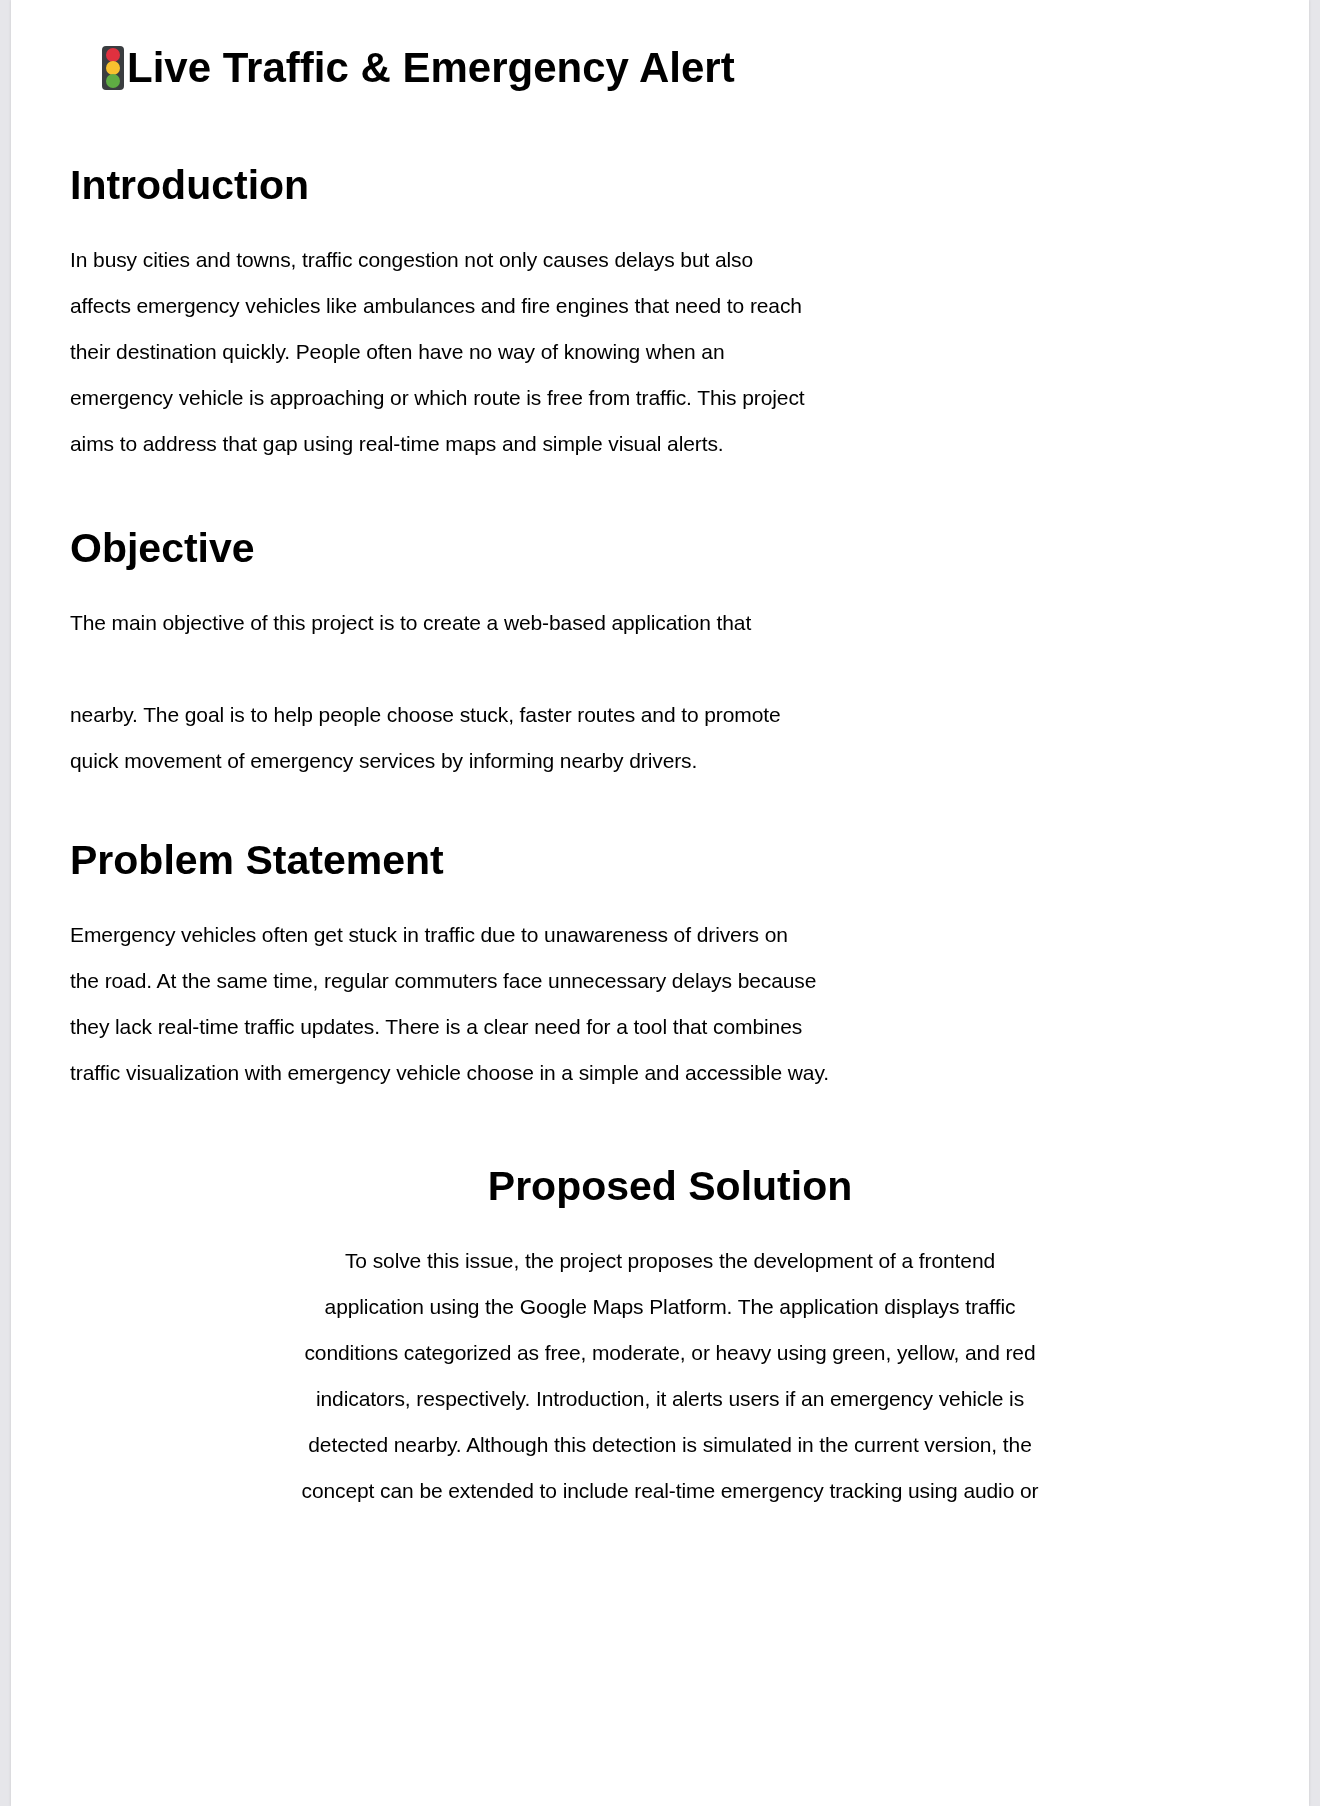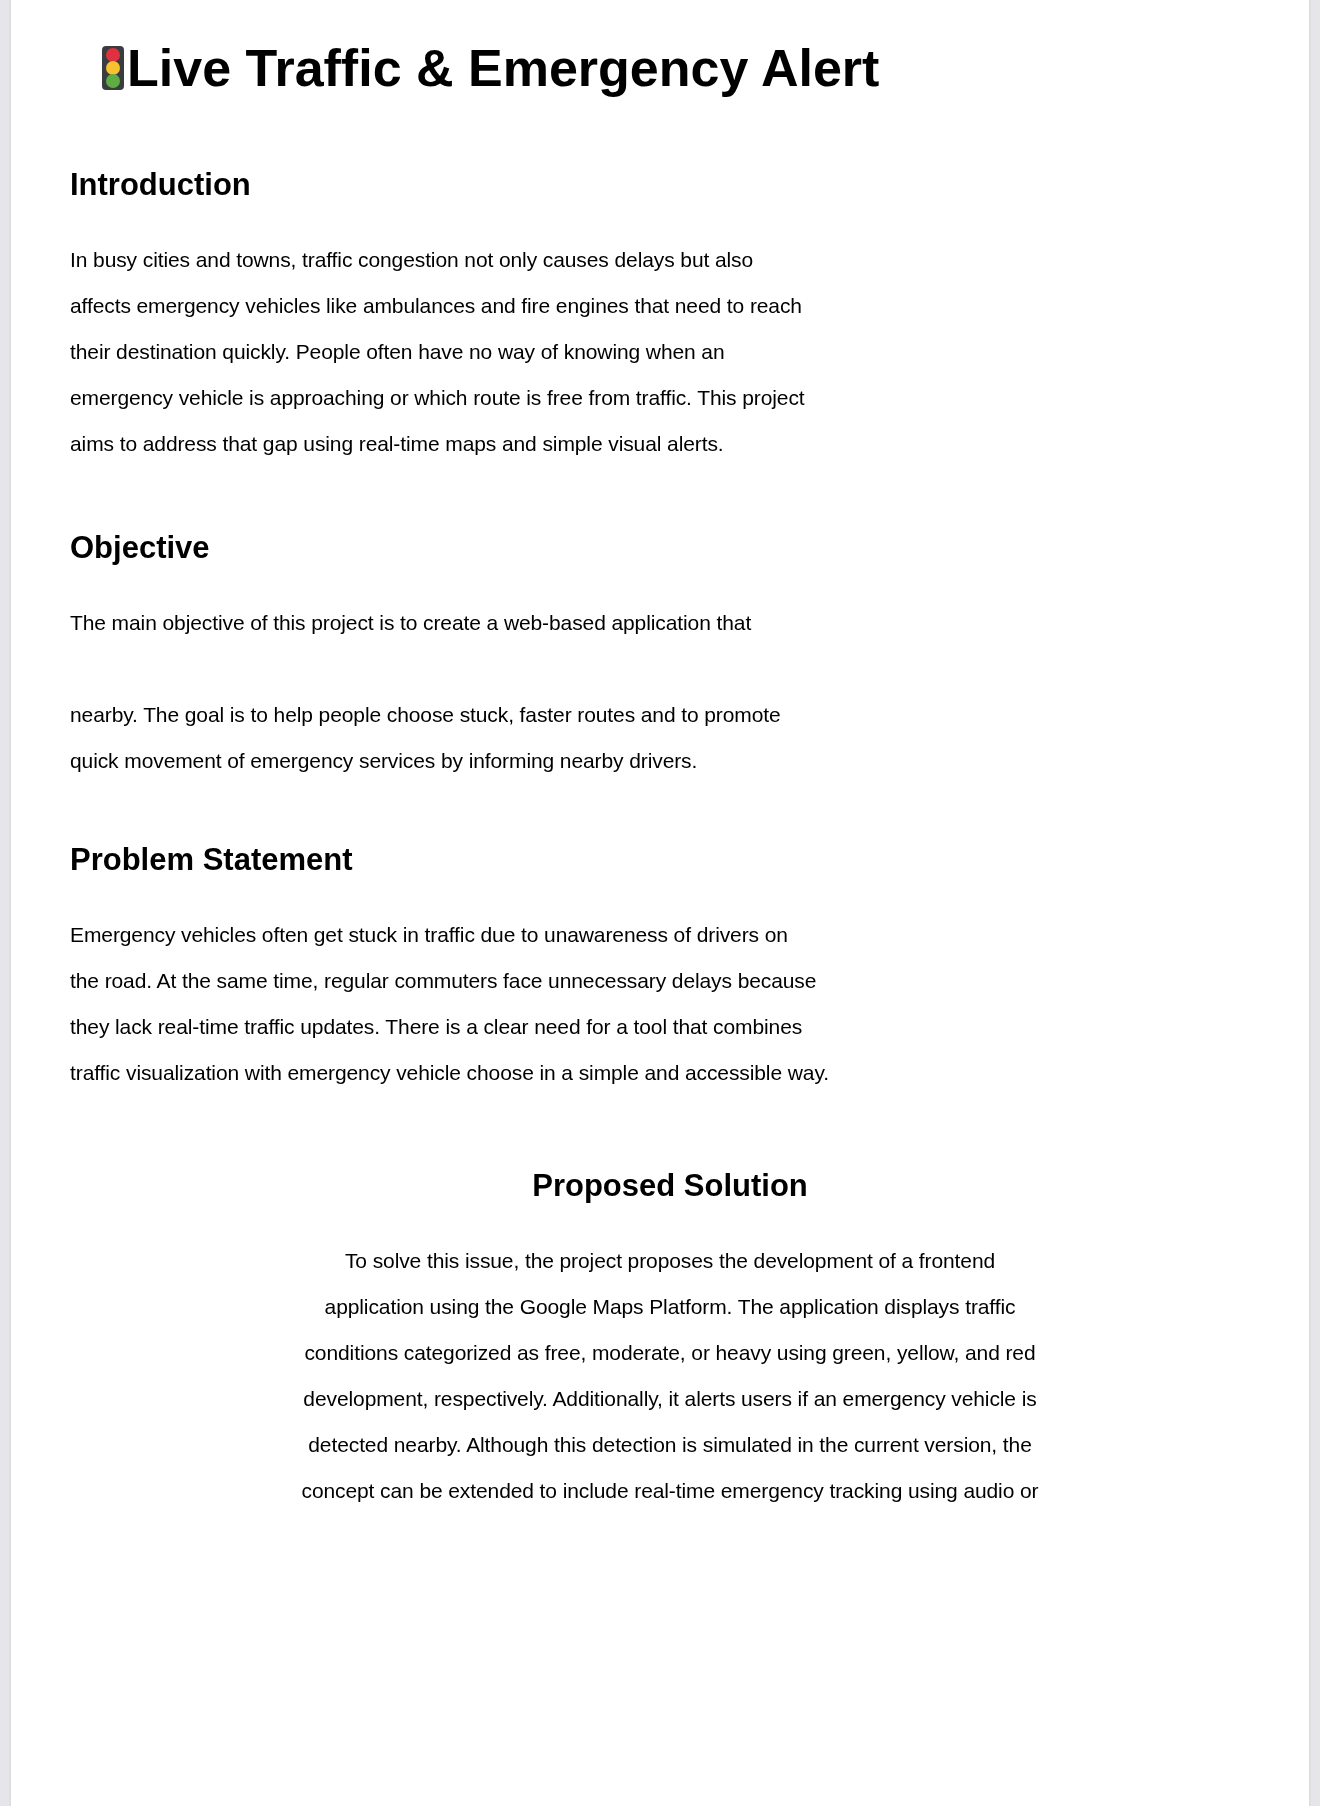--- a/index.html
+++ b/index.html
@@ -28,21 +28,21 @@
     position: absolute;
     left: 59px;
     top: 0;
     width: 1200px;
   }
   .title {
     position: absolute;
     left: 32px;
     top: 40px;
     margin: 0;
-    font-size: 52px;
+    font-size: 42px;
     font-weight: bold;
     line-height: 56px;
     white-space: nowrap;
     display: flex;
     align-items: center;
   }
   .traffic-light {
     display: inline-block;
     width: 22px;
     height: 44px;
@@ -62,21 +62,21 @@
   .traffic-light .red { top: 2px; }
   .traffic-light .yellow { top: 15px; }
   .traffic-light .green { top: 28px; }
   .section {
     position: absolute;
     left: 0;
     width: 1200px;
   }
   .section h2 {
     margin: 0;
-    font-size: 31px;
+    font-size: 41px;
     font-weight: bold;
     line-height: 40px;
     height: 40px;
   }
   .section p {
     margin: 0;
     margin-top: 32px;
     font-size: 21px;
     line-height: 46px;
     letter-spacing: -0.1px;
@@ -127,20 +127,20 @@
         <span>traffic visualization with emergency vehicle choose in a simple and accessible way.</span>
       </p>
     </div>
 
     <div class="section" style="top:1166px;text-align:center;">
       <h2>Proposed Solution</h2>
       <p>
         <span>To solve this issue, the project proposes the development of a frontend</span><br>
         <span>application using the Google Maps Platform. The application displays traffic</span><br>
         <span>conditions categorized as free, moderate, or heavy using green, yellow, and red</span><br>
-        <span>development, respectively. Additionally, it alerts users if an emergency vehicle is</span><br>
+        <span>indicators, respectively. Introduction, it alerts users if an emergency vehicle is</span><br>
         <span>detected nearby. Although this detection is simulated in the current version, the</span><br>
         <span>concept can be extended to include real-time emergency tracking using audio or</span><br>
       </p>
     </div>
 
   </div>
 </div>
 
 </body></html>

